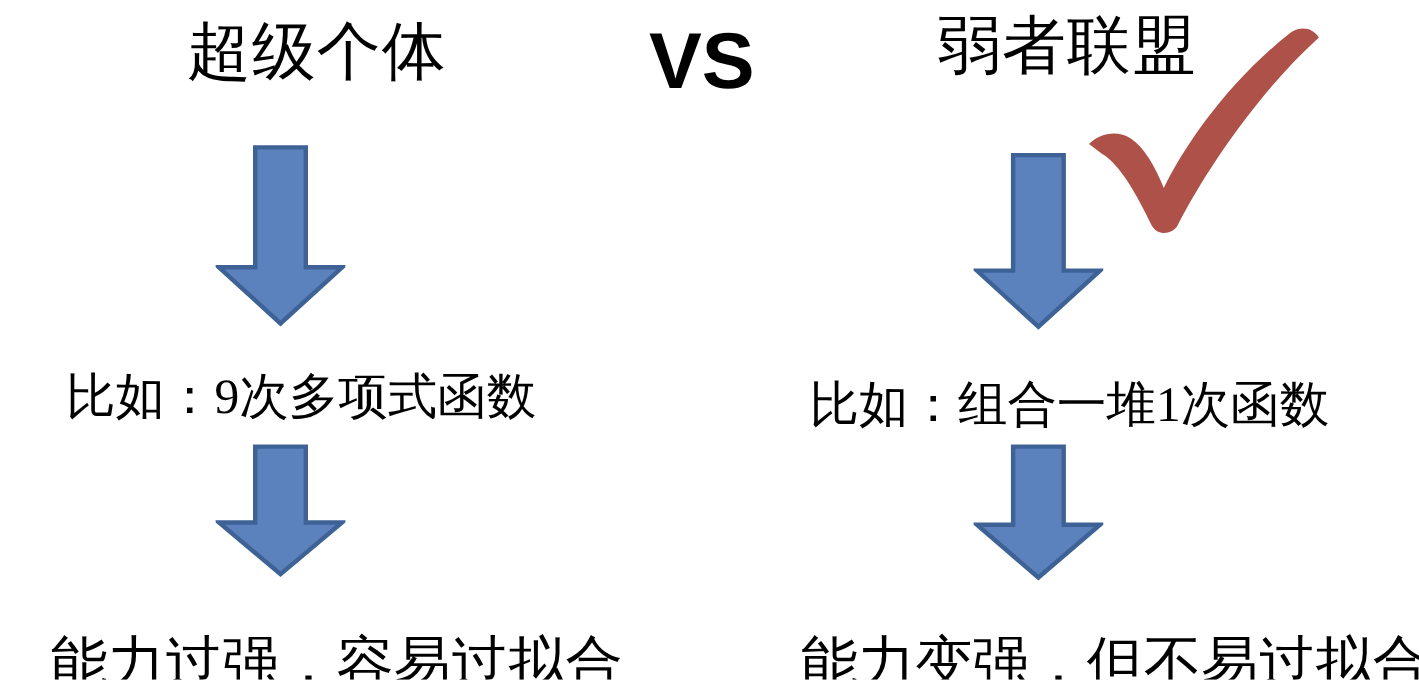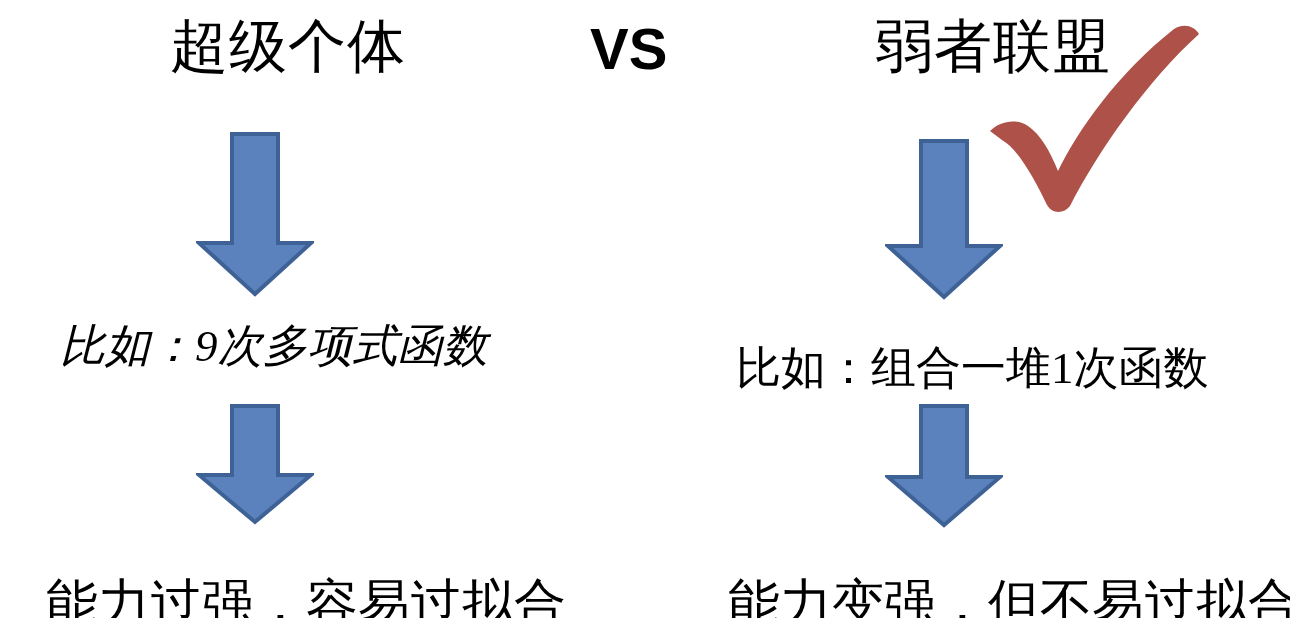--- a/index.html
+++ b/index.html
@@ -35,21 +35,21 @@
   }
   .body-lg {
     font-size: 52px;
     letter-spacing: 0px;
     margin-top: 36px;
   }
   .vs-label {
     position: absolute;
     font-family: "Liberation Sans", "DejaVu Sans", sans-serif;
     font-weight: bold;
-    font-size: 58px;
+    font-size: 72px;
     line-height: 1;
     color: #000;
     white-space: nowrap;
   }
   .arrow {
     position: absolute;
   }
   .arrow svg {
     display: block;
   }
@@ -68,36 +68,36 @@
   <div>
 
     <div class="txt heading" style="left:170px; top:18px;">超级个体</div>
 
     <div class="arrow" style="left:196px; top:131px; width:118px; height:166px;">
       <svg width="118" height="166" viewBox="0 0 118 166">
         <polygon points="36,3 82,3 82,112 115,112 59,163 3,112 36,112" fill="#5b82bd" stroke="#3f6296" stroke-width="4" stroke-linejoin="miter"></polygon>
       </svg>
     </div>
 
-    <div class="txt body-sm" style="left:60px; top:324px;font-style:italic;">比如：9次多项式函数</div>
+    <div class="txt body-sm" style="left:60px; top:338px;">比如：9次多项式函数</div>
 
     <div class="arrow" style="left:196px; top:403px; width:118px; height:122px;">
       <svg width="118" height="122" viewBox="0 0 118 122">
         <polygon points="36,3 82,3 82,72 115,72 59,119 3,72 36,72" fill="#5b82bd" stroke="#3f6296" stroke-width="4" stroke-linejoin="miter"></polygon>
       </svg>
     </div>
 
     <div class="txt body-lg" style="left:46px; top:542px;">能力过强，容易过拟合</div>
   </div>
 
   <div class="vs-label" style="left:590px; top:20px;">VS</div>
 
   <div>
 
-    <div class="txt heading" style="left:875px; top:18px;">弱者联盟</div>
+    <div class="txt heading" style="left:852px; top:18px;font-family:Liberation Mono, monospace;">弱者联盟</div>
 
     <div class="arrow" style="left:885px; top:138px; width:118px; height:162px;">
       <svg width="118" height="162" viewBox="0 0 118 162">
         <polygon points="36,3 82,3 82,108 115,108 59,159 3,108 36,108" fill="#5b82bd" stroke="#3f6296" stroke-width="4" stroke-linejoin="miter"></polygon>
       </svg>
     </div>
 
     <div class="check" style="left:978px; top:18px; width:235px; height:195px;">
       <svg width="235" height="195" viewBox="0 0 235 195">
         <path d="M12 113

